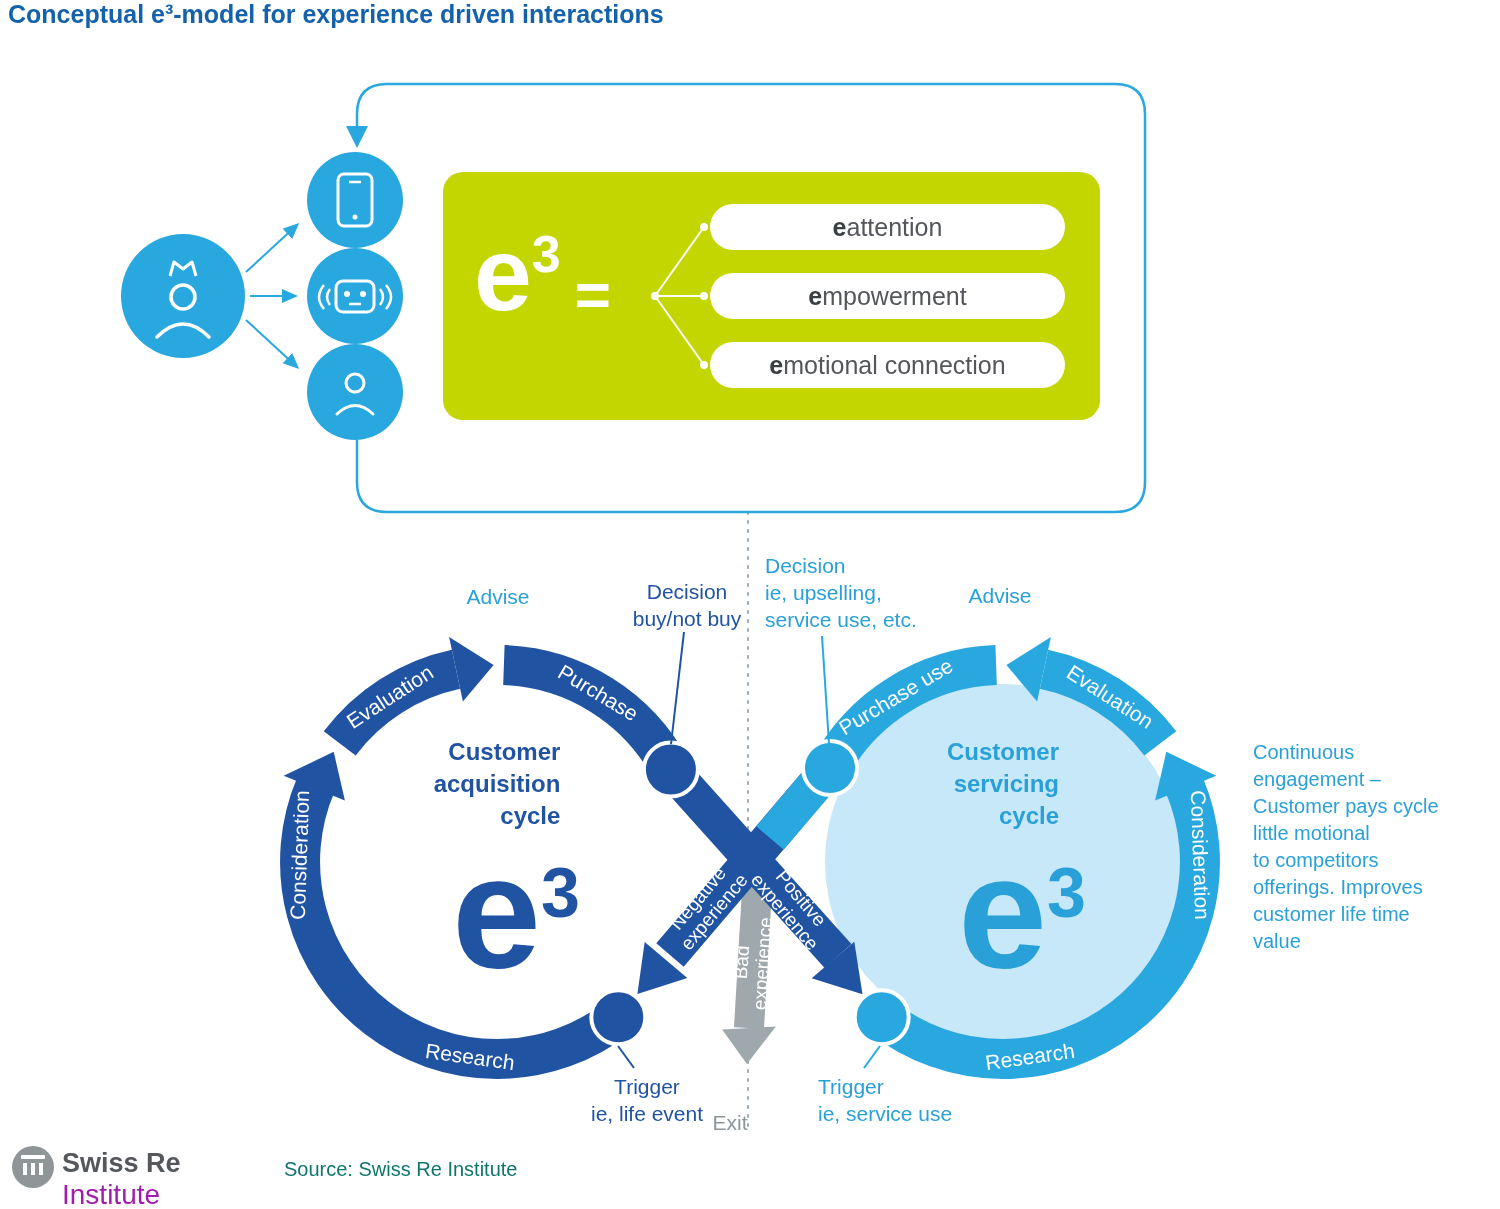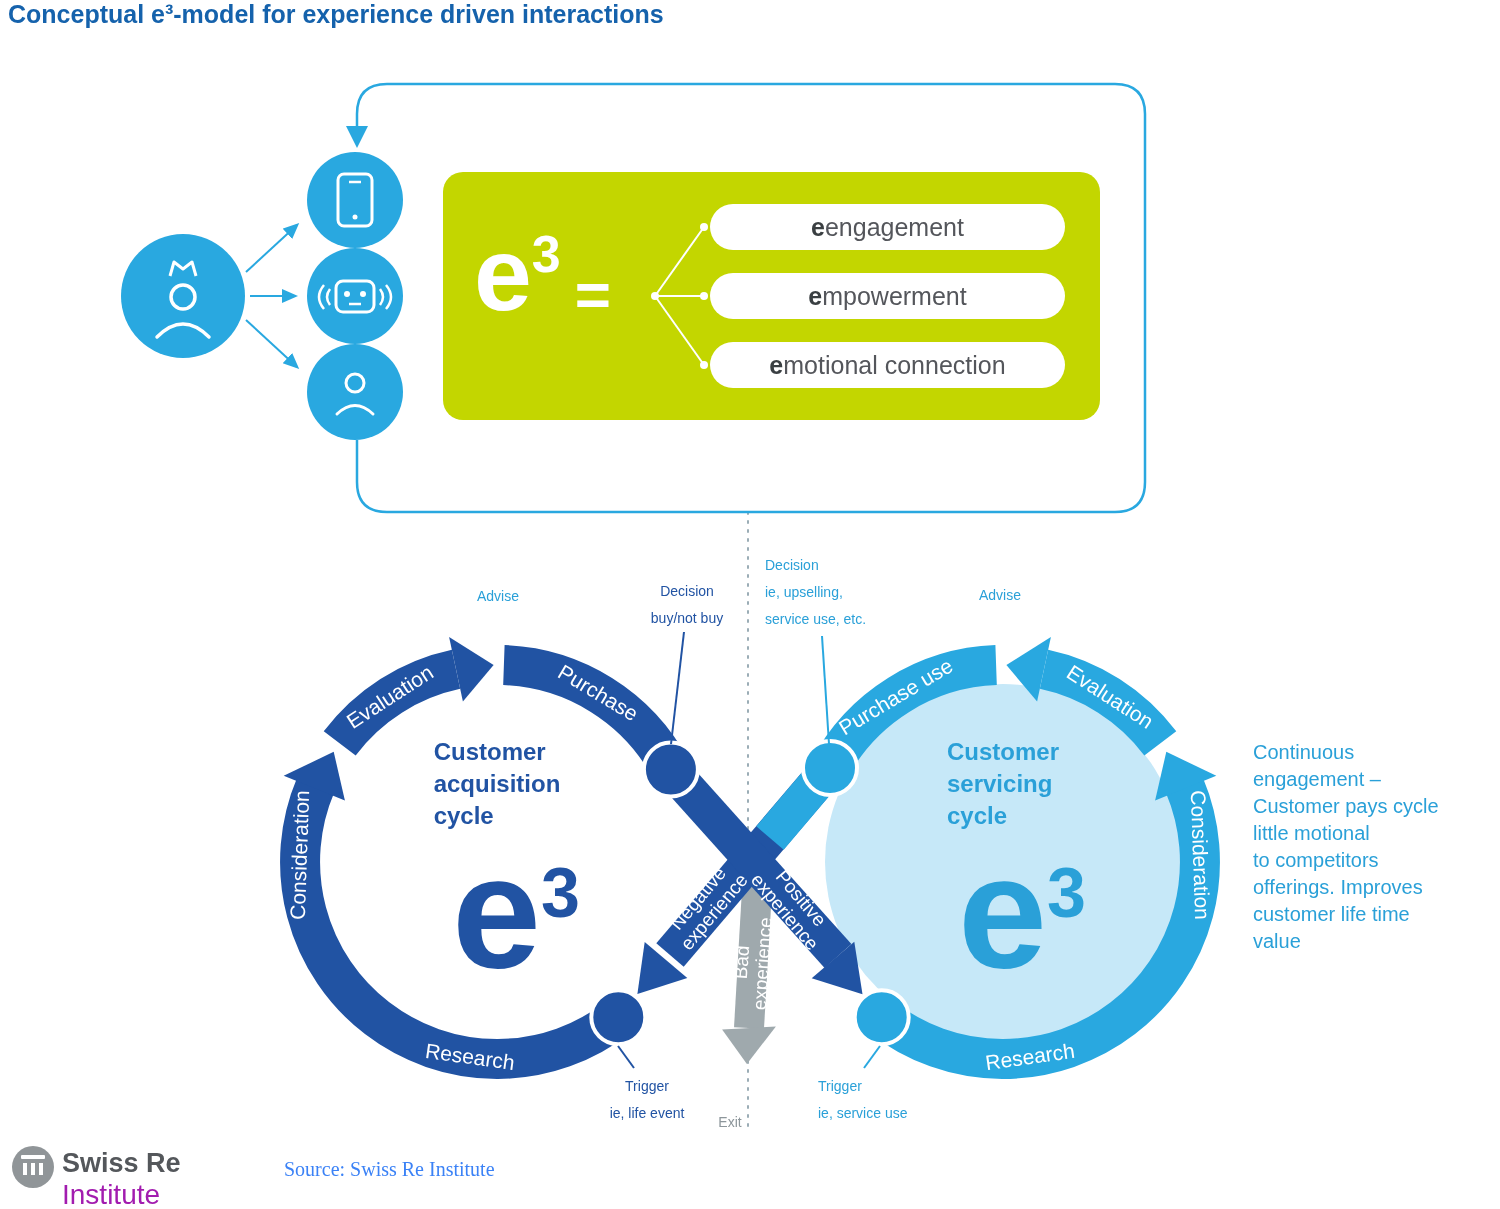--- a/index.html
+++ b/index.html
@@ -7,35 +7,35 @@
   .abs{position:absolute;}
   svg.layer{position:absolute;left:0;top:0;}
   .title{left:8px;top:0px;font-size:25px;font-weight:bold;color:#1562ac;white-space:nowrap;}
   .pill{left:710px;width:355px;height:46px;background:#ffffff;border-radius:24px;display:flex;align-items:center;justify-content:center;font-size:25px;color:#54565b;}
   .pill .pb{font-weight:bold;color:#3a3f42;}
   .formula{left:474px;top:228px;display:flex;align-items:flex-start;color:#fff;font-weight:bold;}
   .formula .fe{font-size:104px;line-height:0.9;}
   .formula .fs{font-size:52px;line-height:1;margin-top:0px;}
   .formula .feq{font-size:62px;line-height:1;margin-left:14px;margin-top:36px;}
   .ringlbl{color:#ffffff;font-size:21px;white-space:nowrap;transform-origin:center;}
-  .cyc-title{font-size:24px;font-weight:bold;line-height:32px;text-align:left;white-space:nowrap;}
+  .cyc-title{font-size:24px;font-weight:bold;line-height:32px;text-align:right;white-space:nowrap;}
   .bige{display:flex;font-weight:bold;align-items:flex-start;}
   .bige .be{font-size:160px;line-height:0.8;}
   .bige .bs{font-size:70px;line-height:1;margin-top:10px;}
-  .lbl{font-size:14px;line-height:27px;white-space:nowrap;}
+  .lbl{font-size:21px;line-height:27px;white-space:nowrap;}
   .note{font-size:20px;line-height:27px;white-space:nowrap;}
   .bandlbl{color:#fff;font-size:19px;line-height:21px;text-align:center;white-space:nowrap;}
   .navytxt{color:#2153a3;}
   .cyantxt{color:#2aa0d8;}
   .graytxt{color:#8d969b;margin-top:36px;}
   .center-x{transform:translateX(-50%);}
   .center-xy{transform:translate(-50%,-50%);}
   .brand-top{left:62px;top:1148px;font-size:27px;font-weight:bold;color:#54575b;}
   .brand-bottom{left:62px;top:1179px;font-size:28px;color:#a21caf;}
-  .source{left:284px;top:1158px;font-size:20px;color:#3b82f6;font-family:Liberation Serif, serif;}
+  .source{left:284px;top:1158px;font-size:20px;color:#0f766e;}
 </style>
 </head>
 <body>
 
 <div class="canvas">
 
   <div class="abs title">Conceptual e³-model for experience driven interactions</div>
 
   <svg class="layer" width="1500" height="1209" viewBox="0 0 1500 1209">
     <defs>
@@ -152,21 +152,21 @@
   </svg>
 
   <div class="abs formula">
     <span class="fe">e</span>
     <span class="fs">3</span>
     <span class="feq">=</span>
   </div>
 
   <div class="abs pill" style="top:204px">
     <span class="pb">e</span>
-      <span>engagement</span>
+      <span>attention</span>
   </div>
   <div class="abs pill" style="top:273px">
     <span class="pb">e</span>
       <span>mpowerment</span>
   </div>
   <div class="abs pill" style="top:342px">
     <span class="pb">e</span>
       <span>motional connection</span>
   </div>
 

